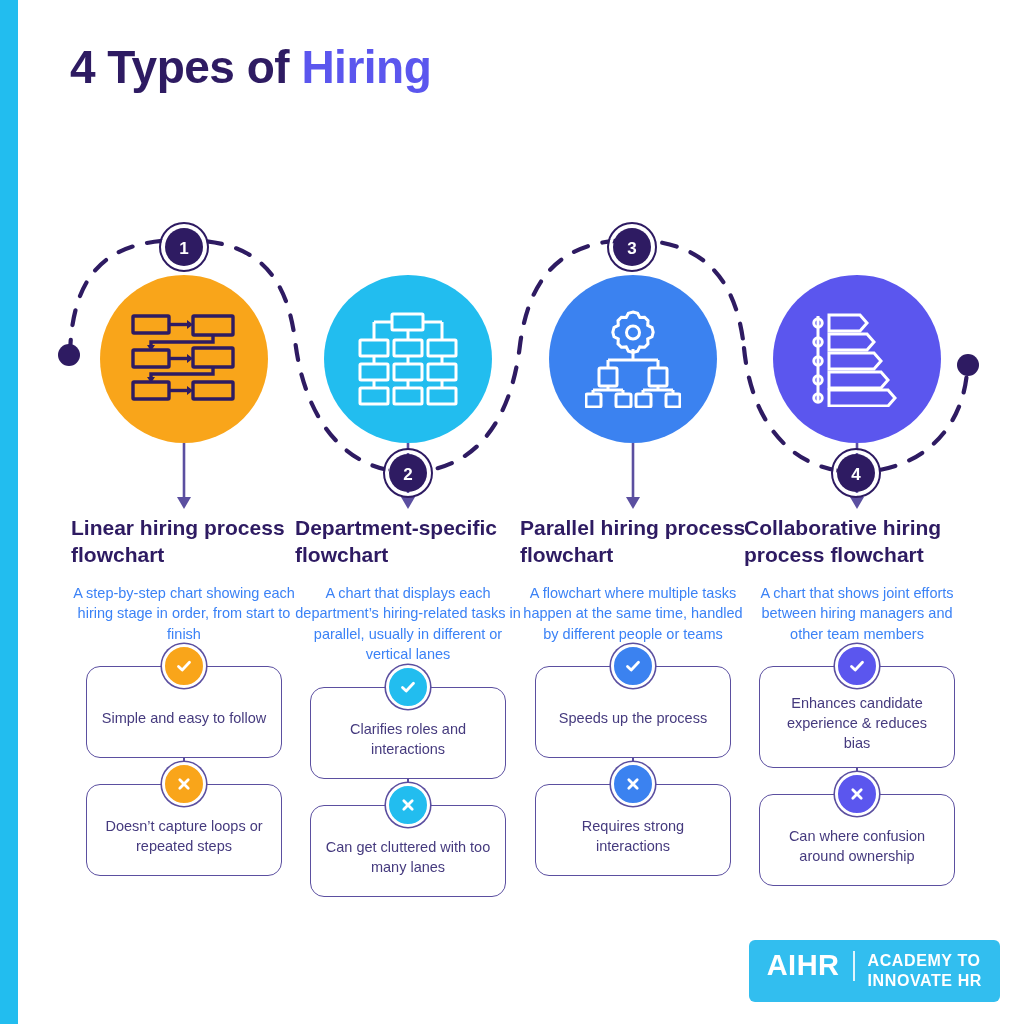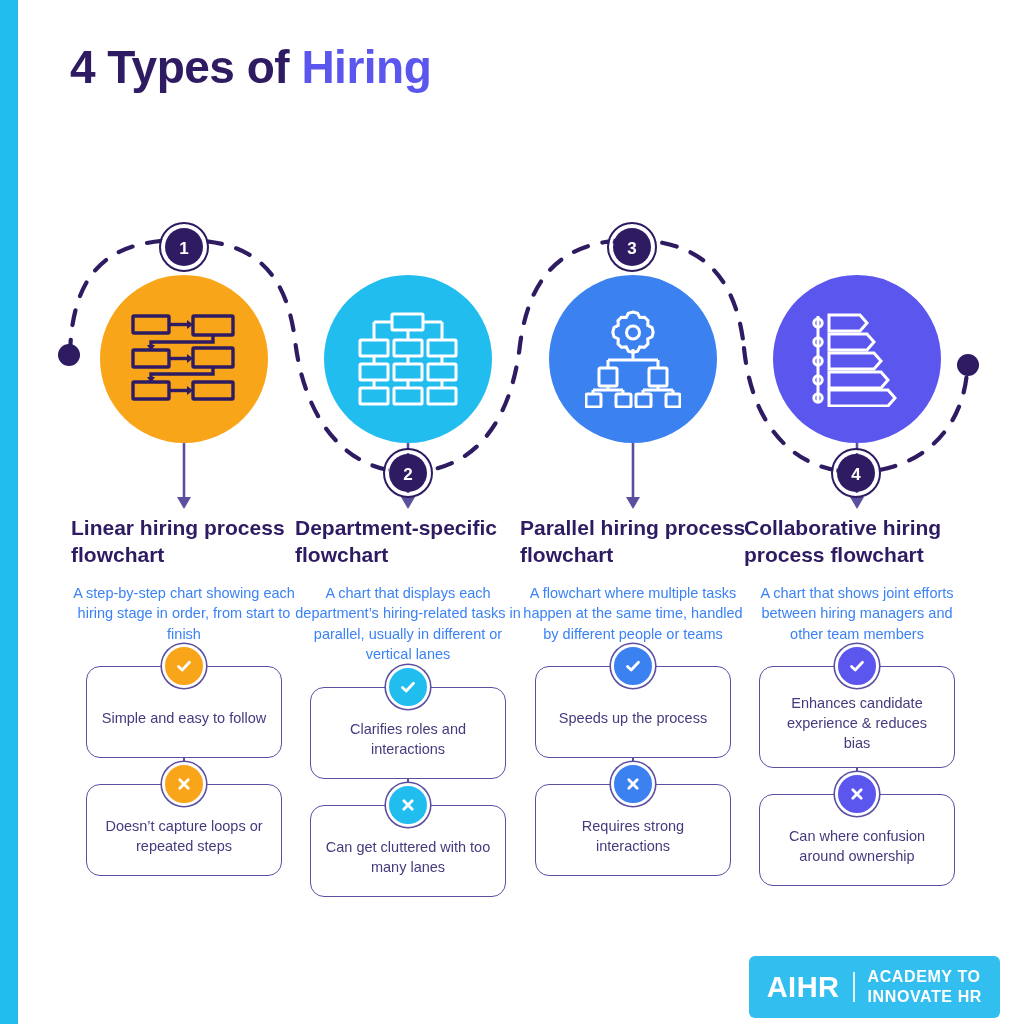--- a/index.html
+++ b/index.html
@@ -80,24 +80,24 @@
     width:44px; height:44px; border-radius:50%;
     display:flex; align-items:center; justify-content:center;
     border:3px solid #ffffff;
     box-shadow:0 0 0 1.6px #5B4FA0;
     z-index:3;
   }
   .badge svg { display:block; }
 
   
   .logo {
-    position:absolute; right:24px; bottom:6px;
+    position:absolute; right:24px; bottom:22px;
     background:#32BEEF; border-radius:6px;
     padding:11px 18px;
-    display:flex; align-items:center; gap:13px;
+    display:flex; align-items:flex-start; gap:13px;
   }
   .logo-main { color:#ffffff; font-weight:bold; font-size:29px; letter-spacing:0.5px; line-height:1; }
   .logo-div { width:2px; height:30px; background:#ffffff; opacity:.85; }
   .logo-sub { color:#ffffff; font-weight:bold; font-size:16px; line-height:1.25; letter-spacing:0.6px; }
 </style>
 </head>
 <body>
 
 <div id="stage">
 

